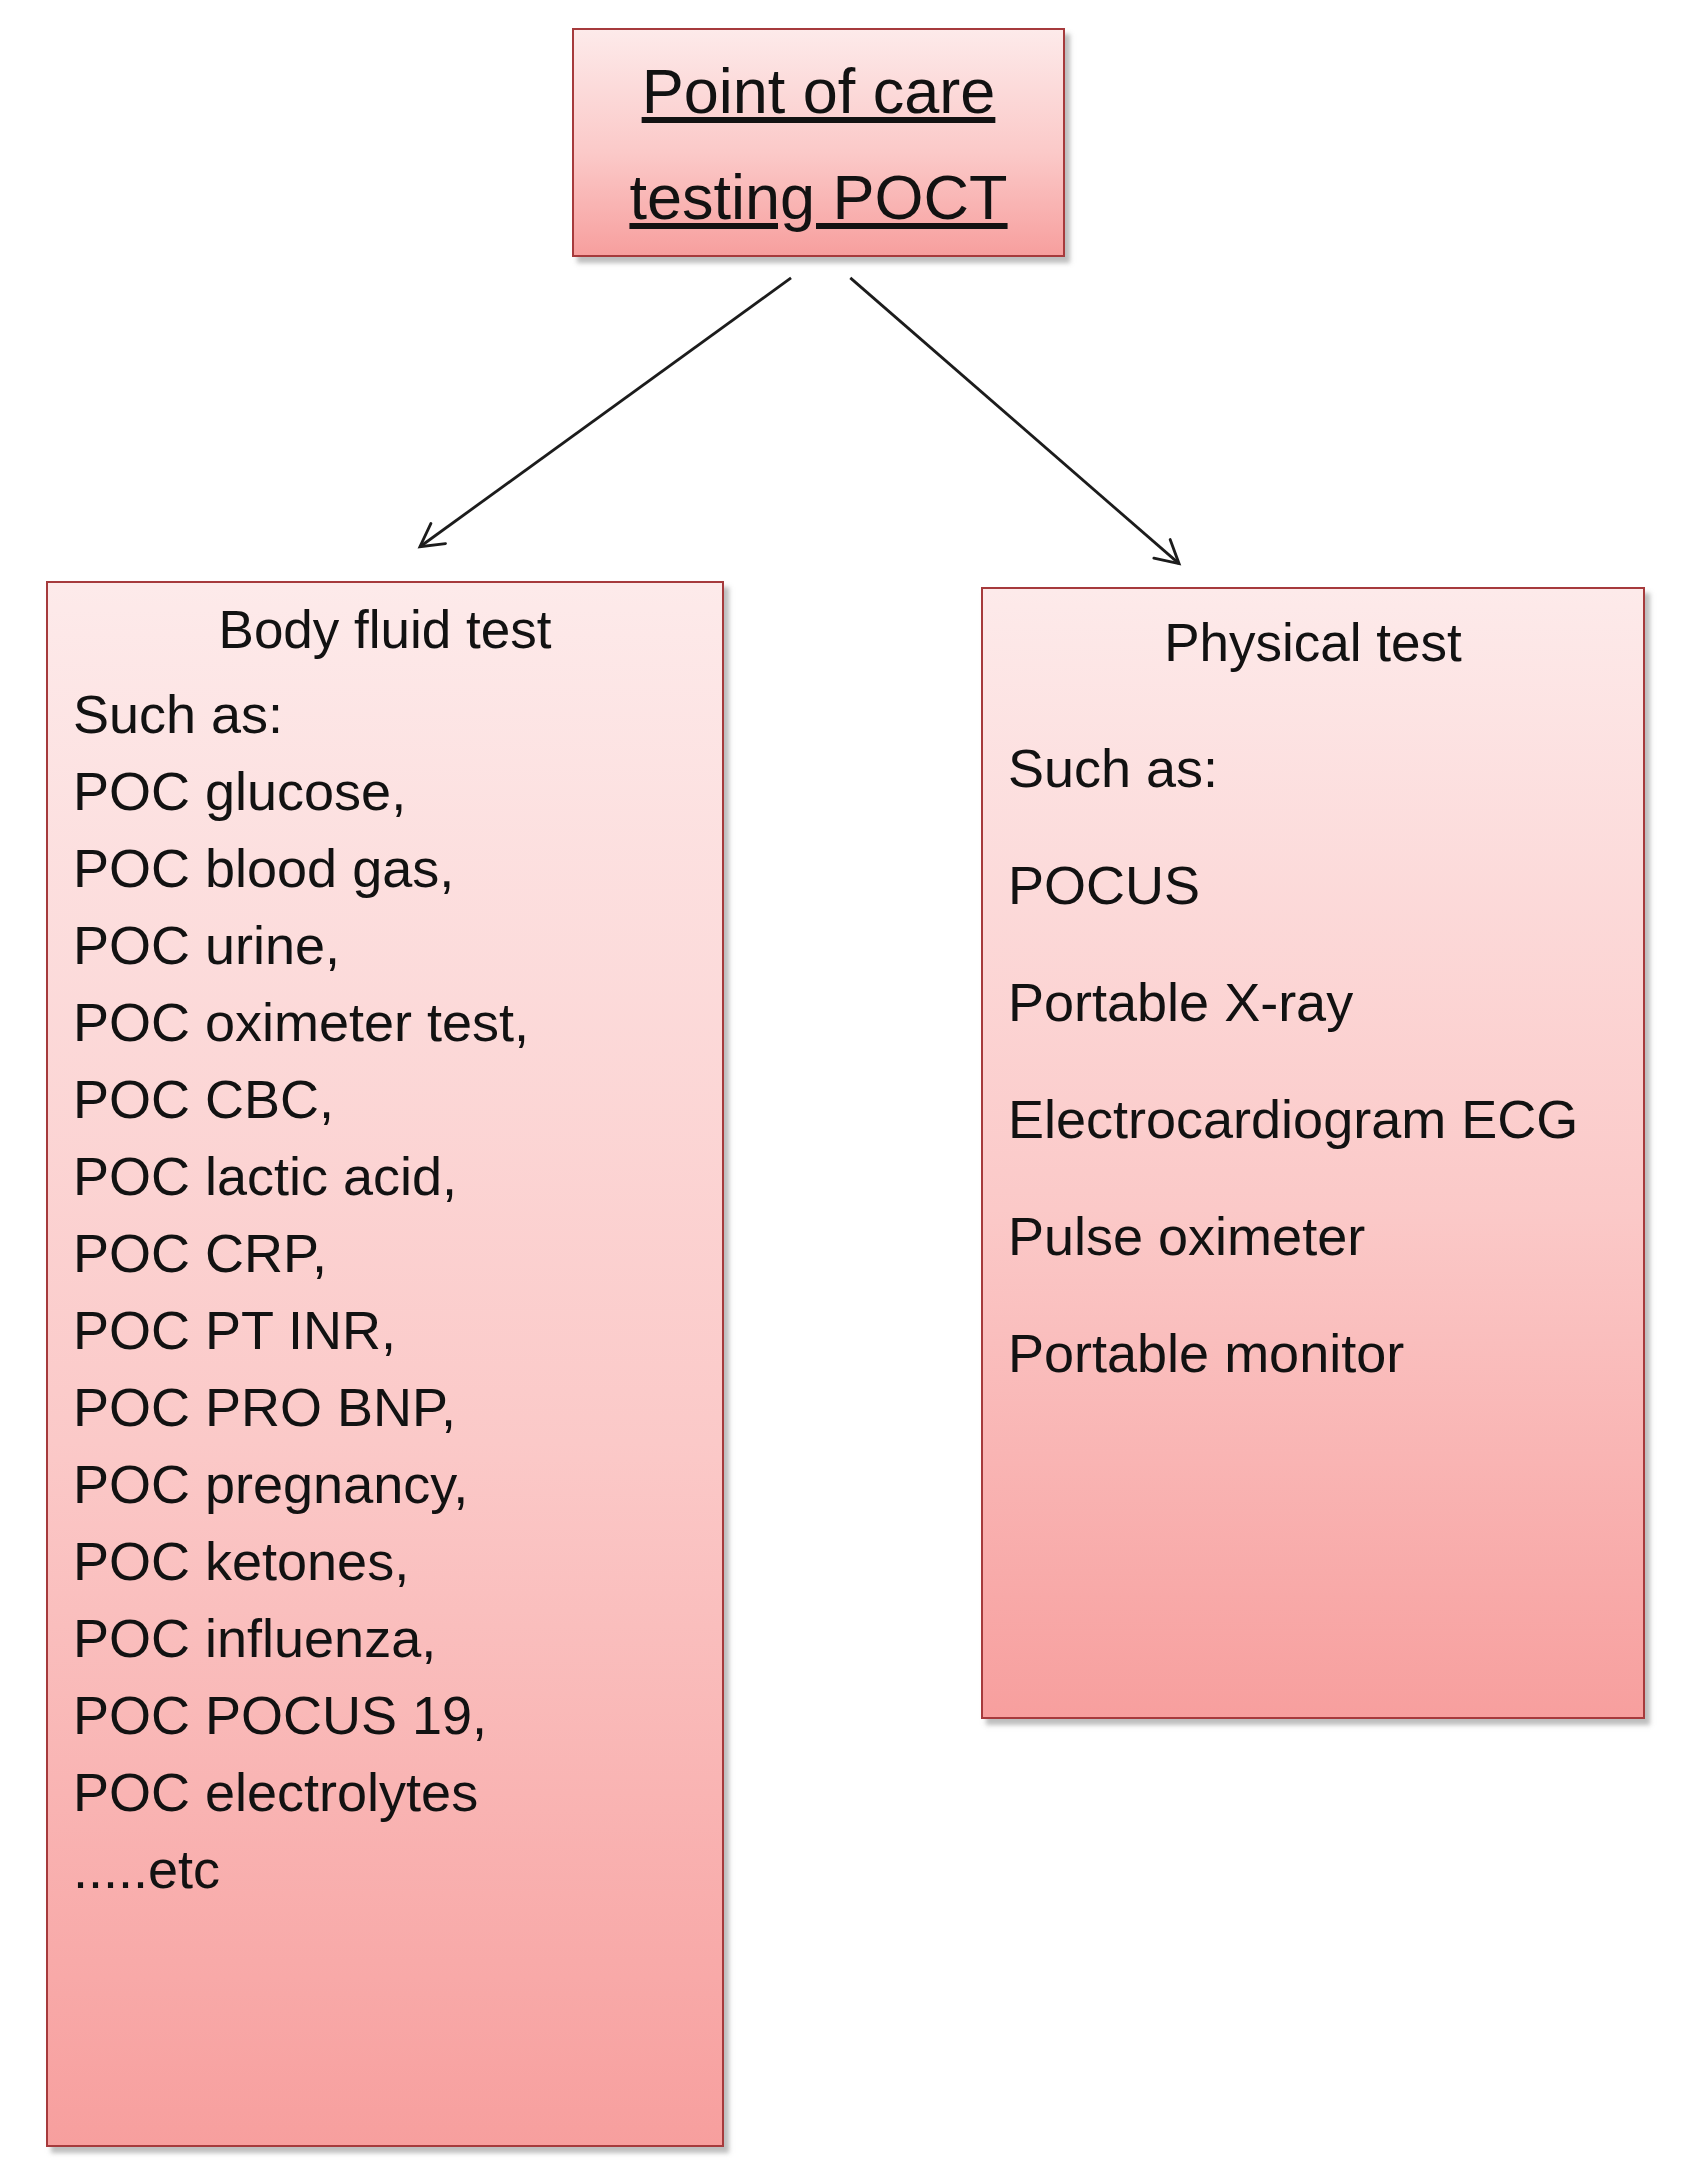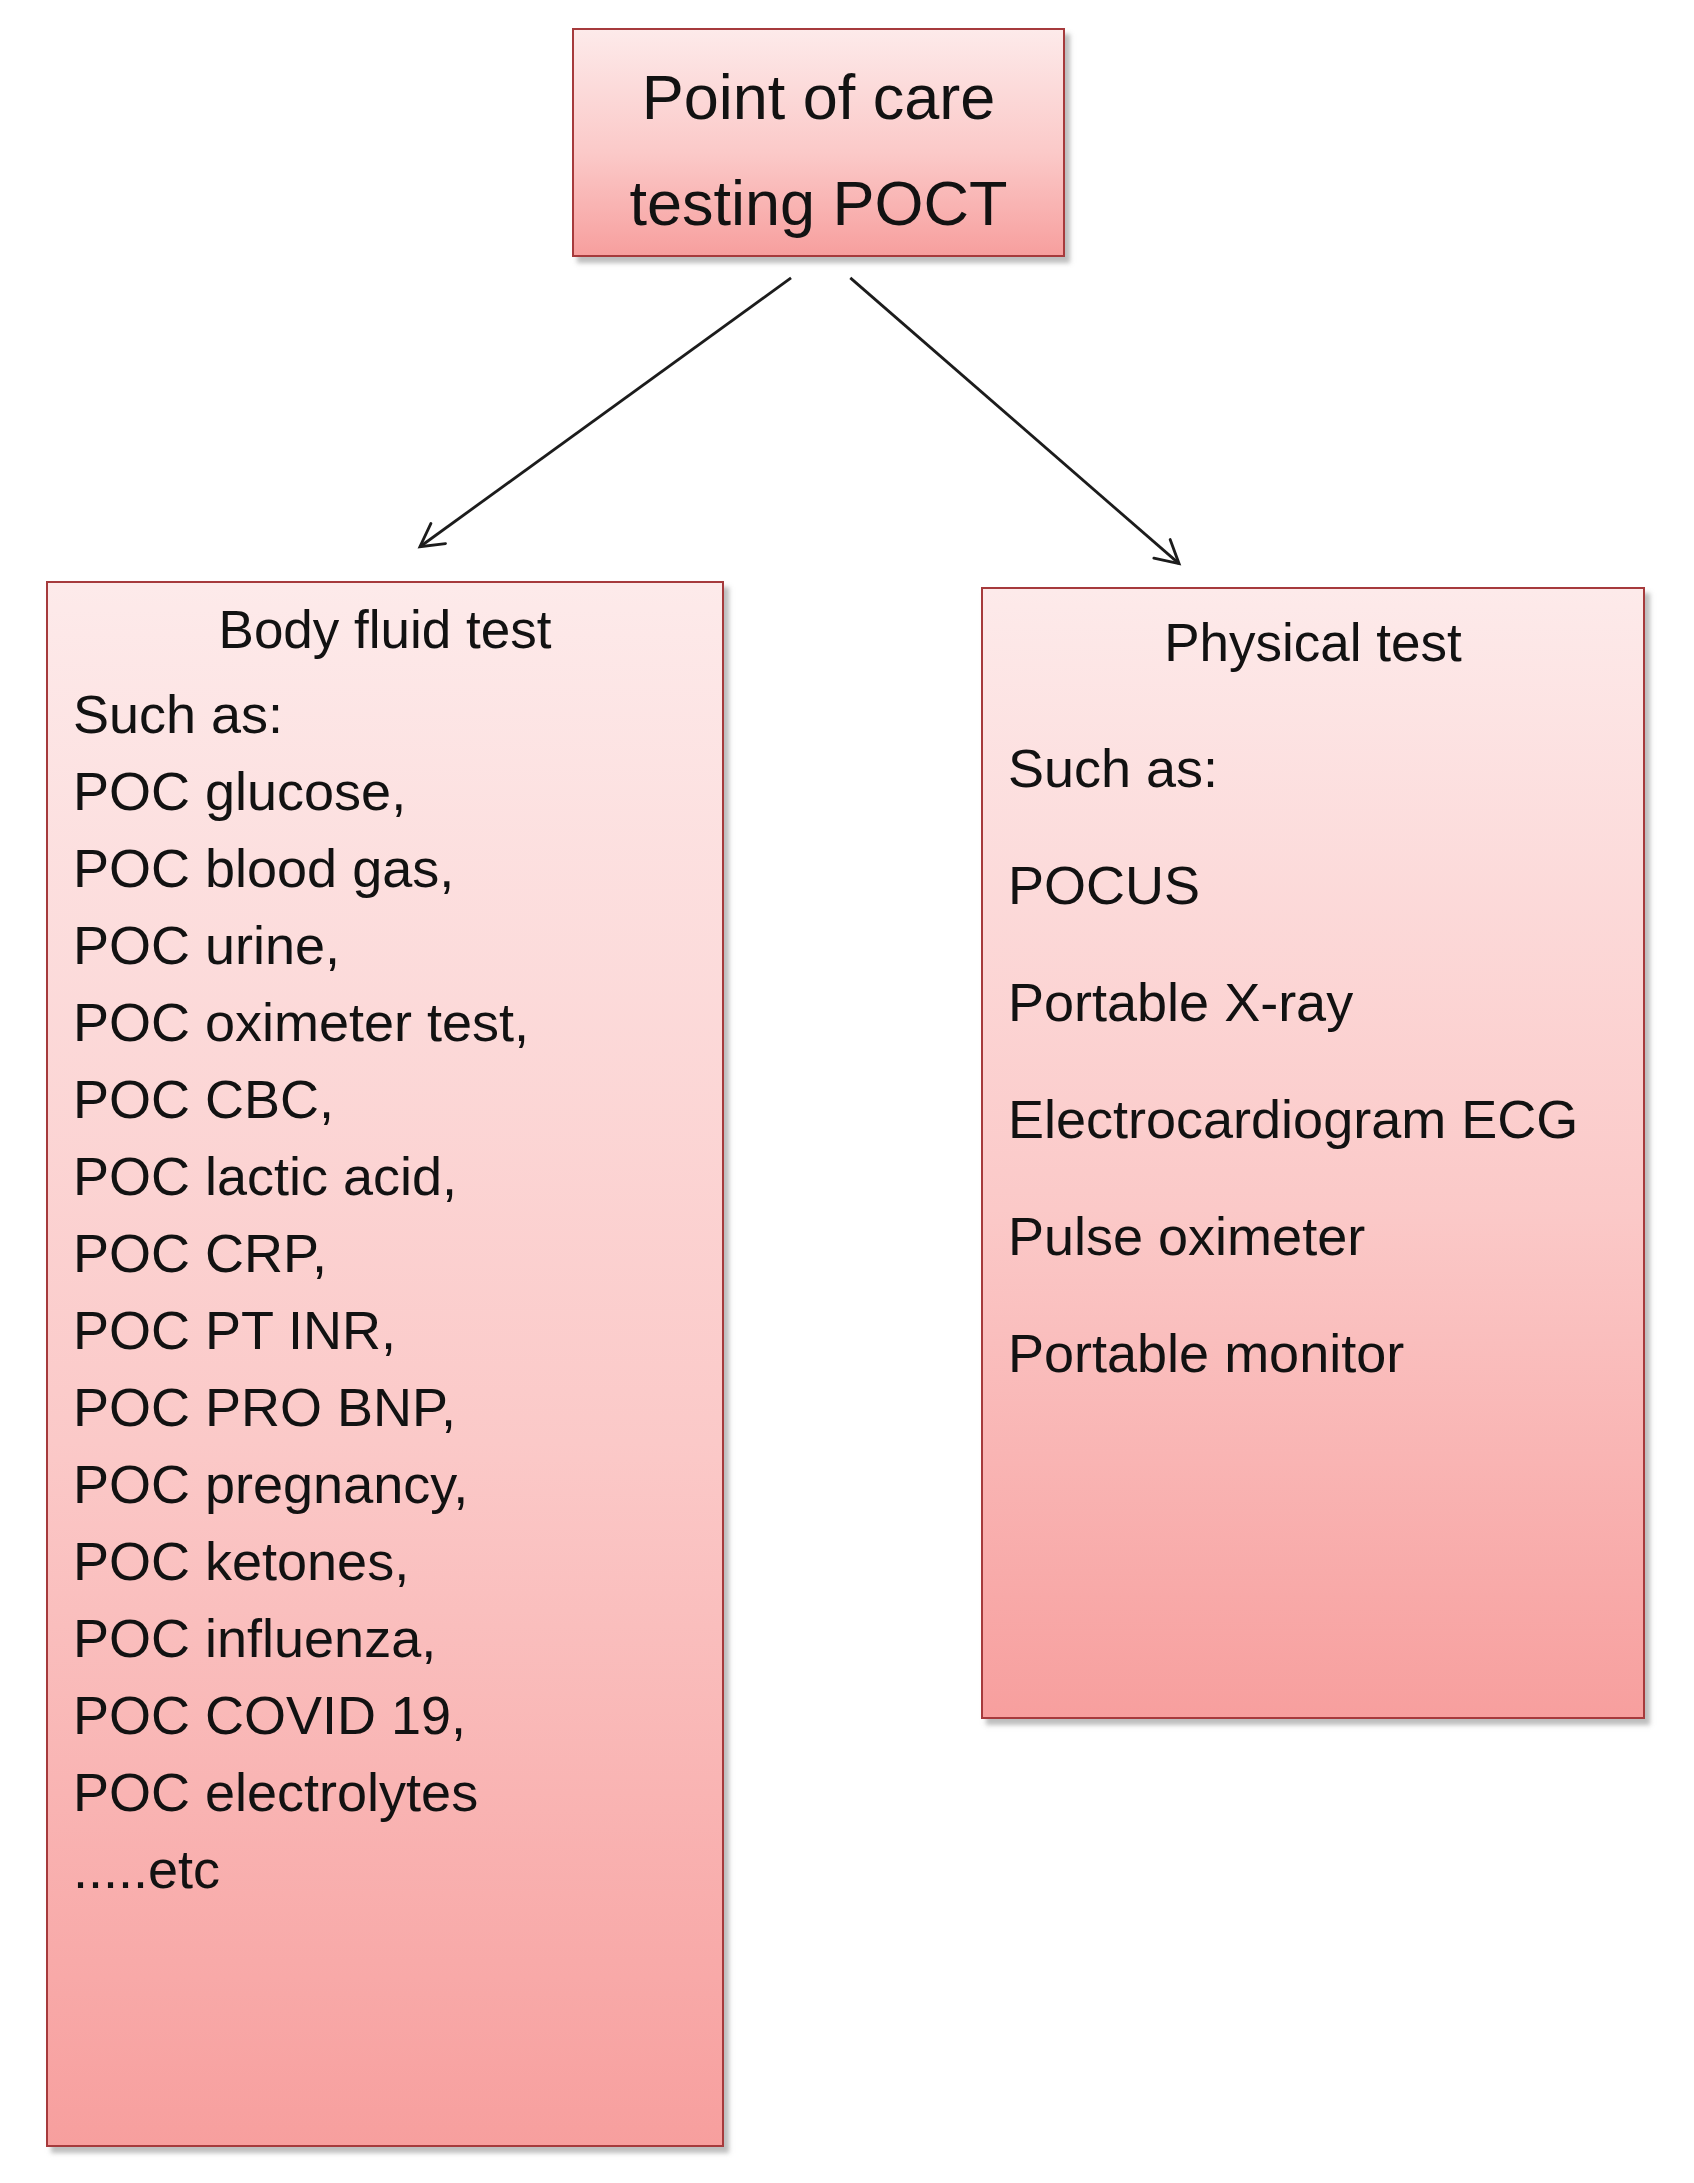--- a/index.html
+++ b/index.html
@@ -27,21 +27,21 @@
   .root-node {
     left: 572px; top: 28px;
     width: 493px; height: 229px;
     text-align: center;
   }
   .root-line {
     font-size: 63px;
     line-height: 106px;
     white-space: nowrap;
   }
-  .root-node .inner { padding-top: 14px; }
+  .root-node .inner { padding-top: 8px; text-decoration: underline; }
   .branch-title {
     text-align: center;
     font-size: 53px;
     white-space: nowrap;
   }
   .left-node {
     left: 46px; top: 581px;
     width: 678px; height: 1566px;
   }
   .left-node .branch-title { line-height: 93px; }
@@ -100,21 +100,21 @@
         <div class="list-line">POC urine,</div>
         <div class="list-line">POC oximeter test,</div>
         <div class="list-line">POC CBC,</div>
         <div class="list-line">POC lactic acid,</div>
         <div class="list-line">POC CRP,</div>
         <div class="list-line">POC PT INR,</div>
         <div class="list-line">POC PRO BNP,</div>
         <div class="list-line">POC pregnancy,</div>
         <div class="list-line">POC ketones,</div>
         <div class="list-line">POC influenza,</div>
-        <div class="list-line">POC COVID 19,</div>
+        <div class="list-line">POC POCUS 19,</div>
         <div class="list-line">POC electrolytes</div>
         <div class="list-line">.....etc</div>
       </div>
   </div>
 
   <div class="node right-node">
     <div class="branch-title">Physical test</div>
     <div class="item-list">
         <div class="list-line">Such as:</div>
         <div class="list-line">POCUS</div>

